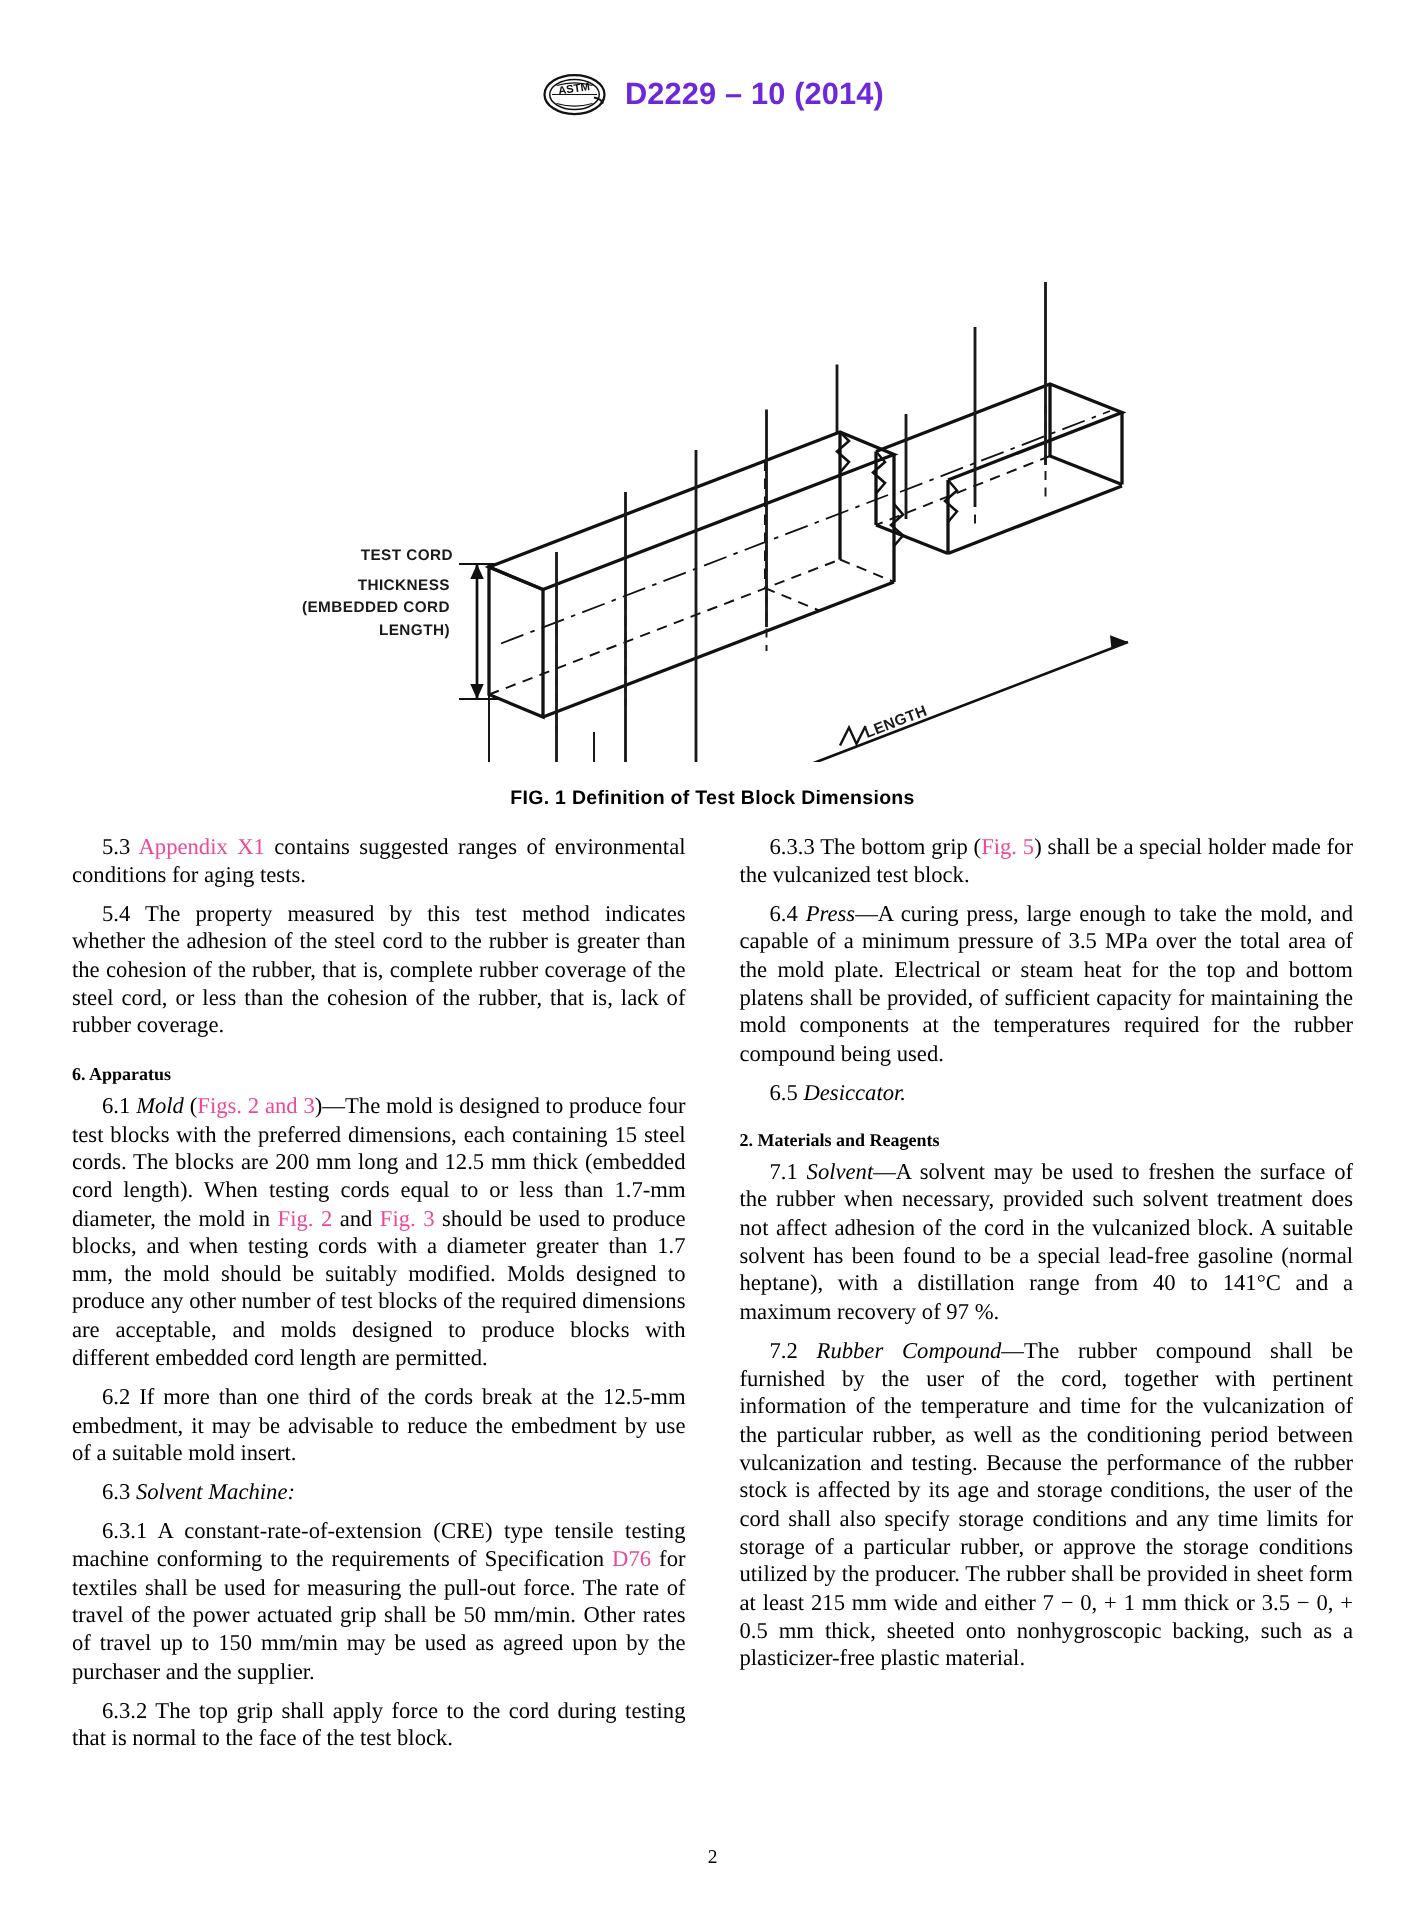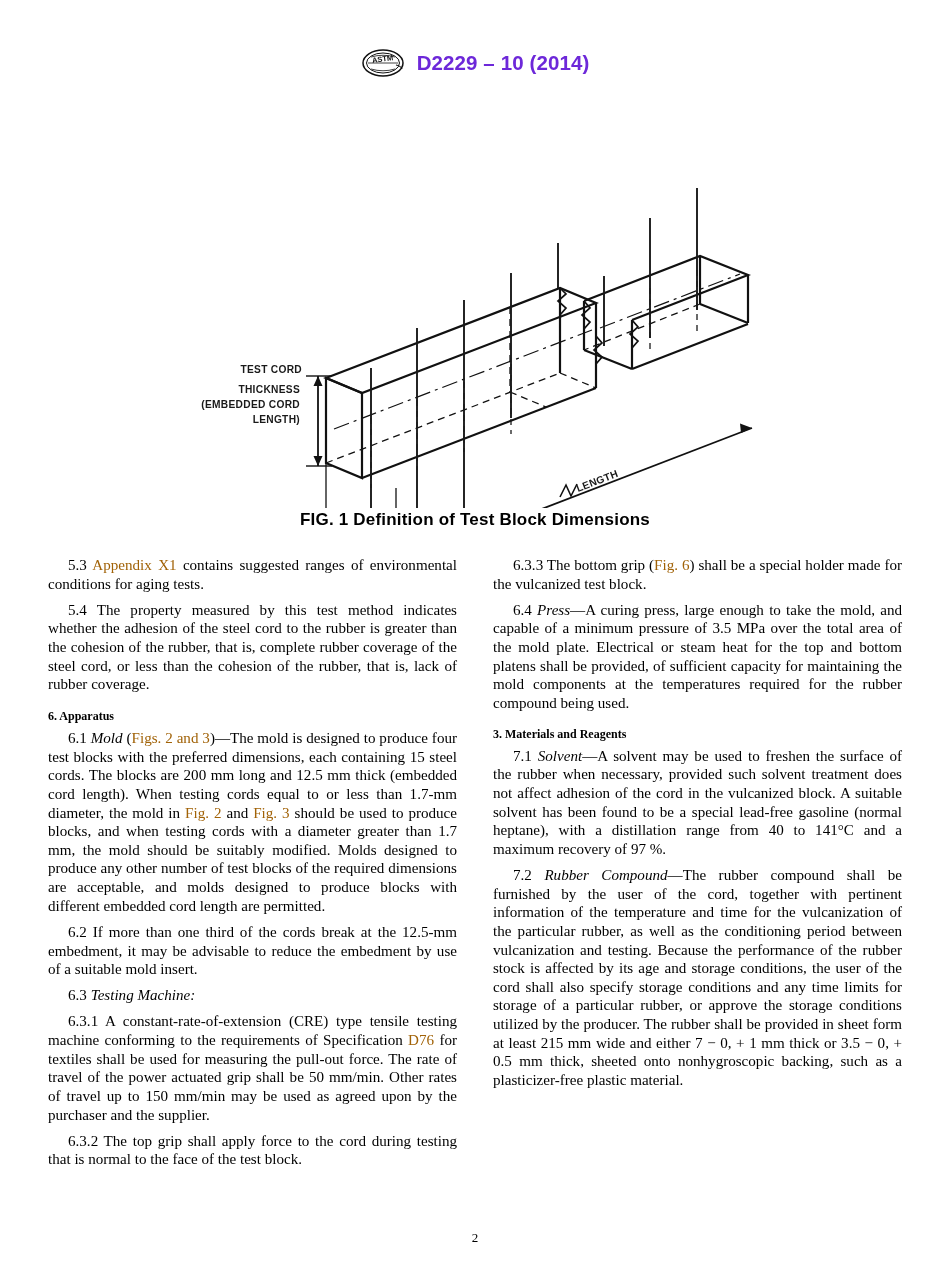--- a/index.html
+++ b/index.html
@@ -46,24 +46,24 @@
     position: absolute;
     top: 88px;
     left: 0;
     width: 950px;
   }
   .figure-svg-wrap {
     width: 806px;
     height: 420px;
   }
   .figure-caption {
-    margin-top: 2px;
+    margin-top: 16px;
     text-align: center;
     font-family: "Liberation Sans", "DejaVu Sans", sans-serif;
-    font-size: 17px;
+    font-size: 13px;
     font-weight: bold;
     letter-spacing: 0.2px;
   }
   .fig-label {
     font-family: "Liberation Sans", "DejaVu Sans", sans-serif;
     font-size: 10.2px;
     font-weight: bold;
     fill: #1a1a1a;
     letter-spacing: 0.3px;
   }
@@ -102,21 +102,21 @@
   h2.heading.tight-top {
     margin-top: 14px;
   }
   p.para.after-heading {
     margin-top: 5px;
   }
   .ital {
     font-style: italic;
   }
   .ref {
-    color: #a16207;
+    color: #ec4899;
   }
 
   
   .page-number {
     position: absolute;
     bottom: 26px;
     left: 0;
     width: 950px;
     text-align: center;
     font-size: 13px;
@@ -295,35 +295,36 @@
     <p class="para"><span>5.3</span> <a class="ref">Appendix X1</a><span> contains suggested ranges of environmental conditions for aging tests.</span></p>
 
     <p class="para">5.4 The property measured by this test method indicates whether the adhesion of the steel cord to the rubber is greater than the cohesion of the rubber, that is, complete rubber coverage of the steel cord, or less than the cohesion of the rubber, that is, lack of rubber coverage.</p>
 
     <h2 class="heading">6.  Apparatus</h2>
 
     <p class="para after-heading"><span>6.1 </span><span class="ital">Mold</span><span> (</span><a class="ref">Figs. 2 and 3</a><span>)—The mold is designed to produce four test blocks with the preferred dimensions, each containing 15 steel cords. The blocks are 200 mm long and 12.5 mm thick (embedded cord length). When testing cords equal to or less than 1.7-mm diameter, the mold in </span><a class="ref">Fig. 2</a><span> and </span><a class="ref">Fig. 3</a><span> should be used to produce blocks, and when testing cords with a diameter greater than 1.7 mm, the mold should be suitably modified. Molds designed to produce any other number of test blocks of the required dimensions are acceptable, and molds designed to produce blocks with different embedded cord length are permitted.</span></p>
 
     <p class="para">6.2 If more than one third of the cords break at the 12.5-mm embedment, it may be advisable to reduce the embedment by use of a suitable mold insert.</p>
 
-    <p class="para"><span>6.3 </span><span class="ital">Testing Machine:</span></p>
+    <p class="para"><span>6.3 </span><span class="ital">Solvent Machine:</span></p>
 
     <p class="para"><span>6.3.1  A constant-rate-of-extension (CRE) type tensile testing machine conforming to the requirements of Specification </span><a class="ref">D76</a><span> for textiles shall be used for measuring the pull-out force. The rate of travel of the power actuated grip shall be 50 mm/min. Other rates of travel up to 150 mm/min may be used as agreed upon by the purchaser and the supplier.</span></p>
 
     <p class="para">6.3.2 The top grip shall apply force to the cord during testing that is normal to the face of the test block.</p>
   </div>
 
   <div class="col">
 
-    <p class="para"><span>6.3.3  The bottom grip (</span><a class="ref">Fig. 6</a><span>) shall be a special holder made for the vulcanized test block.</span></p>
+    <p class="para"><span>6.3.3  The bottom grip (</span><a class="ref">Fig. 5</a><span>) shall be a special holder made for the vulcanized test block.</span></p>
 
     <p class="para"><span>6.4 </span><span class="ital">Press</span><span>—A curing press, large enough to take the mold, and capable of a minimum pressure of 3.5 MPa over the total area of the mold plate. Electrical or steam heat for the top and bottom platens shall be provided, of sufficient capacity for maintaining the mold components at the temperatures required for the rubber compound being used.</span></p>
 
-
-    <h2 class="heading tight-top">3.  Materials and Reagents</h2>
+    <p class="para"><span>6.5 </span><span class="ital">Desiccator.</span></p>
+
+    <h2 class="heading tight-top">2.  Materials and Reagents</h2>
 
     <p class="para after-heading"><span>7.1 </span><span class="ital">Solvent</span><span>—A solvent may be used to freshen the surface of the rubber when necessary, provided such solvent treatment does not affect adhesion of the cord in the vulcanized block. A suitable solvent has been found to be a special lead-free gasoline (normal heptane), with a distillation range from 40 to 141°C and a maximum recovery of 97 %.</span></p>
 
     <p class="para"><span>7.2 </span><span class="ital">Rubber Compound</span><span>—The rubber compound shall be furnished by the user of the cord, together with pertinent information of the temperature and time for the vulcanization of the particular rubber, as well as the conditioning period between vulcanization and testing. Because the performance of the rubber stock is affected by its age and storage conditions, the user of the cord shall also specify storage conditions and any time limits for storage of a particular rubber, or approve the storage conditions utilized by the producer. The rubber shall be provided in sheet form at least 215 mm wide and either 7 − 0, + 1 mm thick or 3.5 − 0, + 0.5 mm thick, sheeted onto nonhygroscopic backing, such as a plasticizer-free plastic material.</span></p>
   </div>
 </div>
 
 <div class="page-number">2</div>
 
 </body></html>

